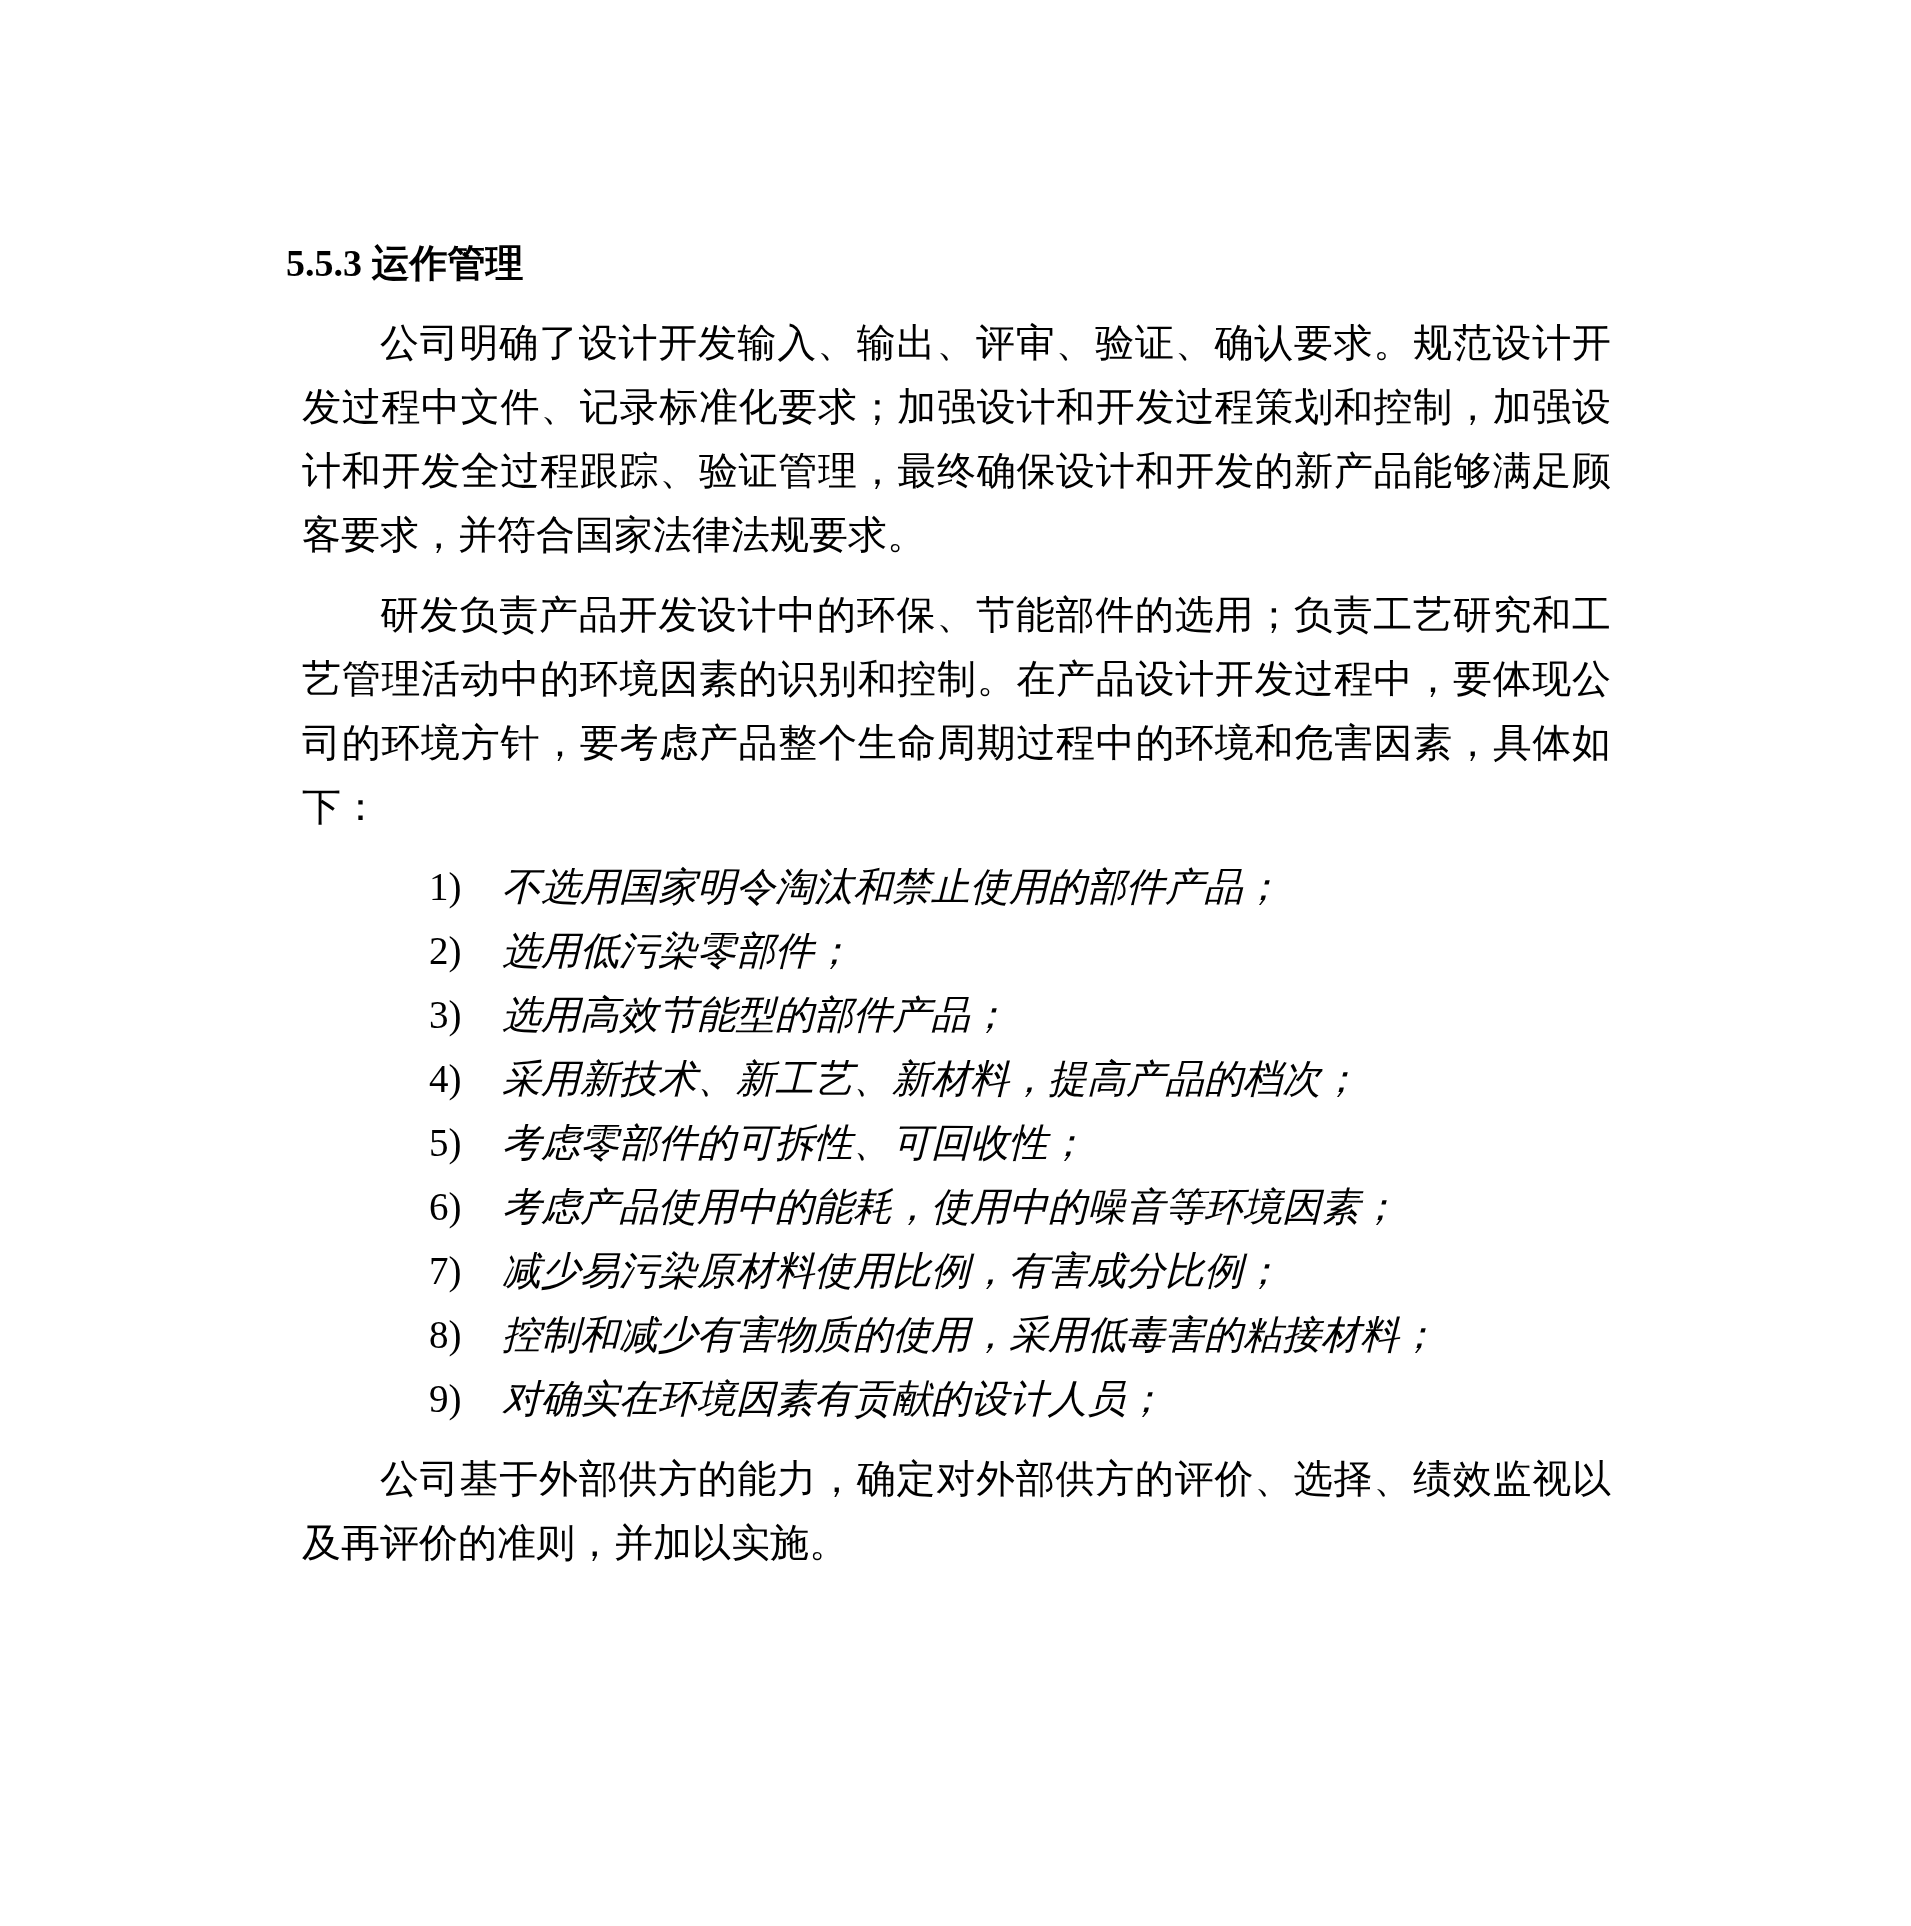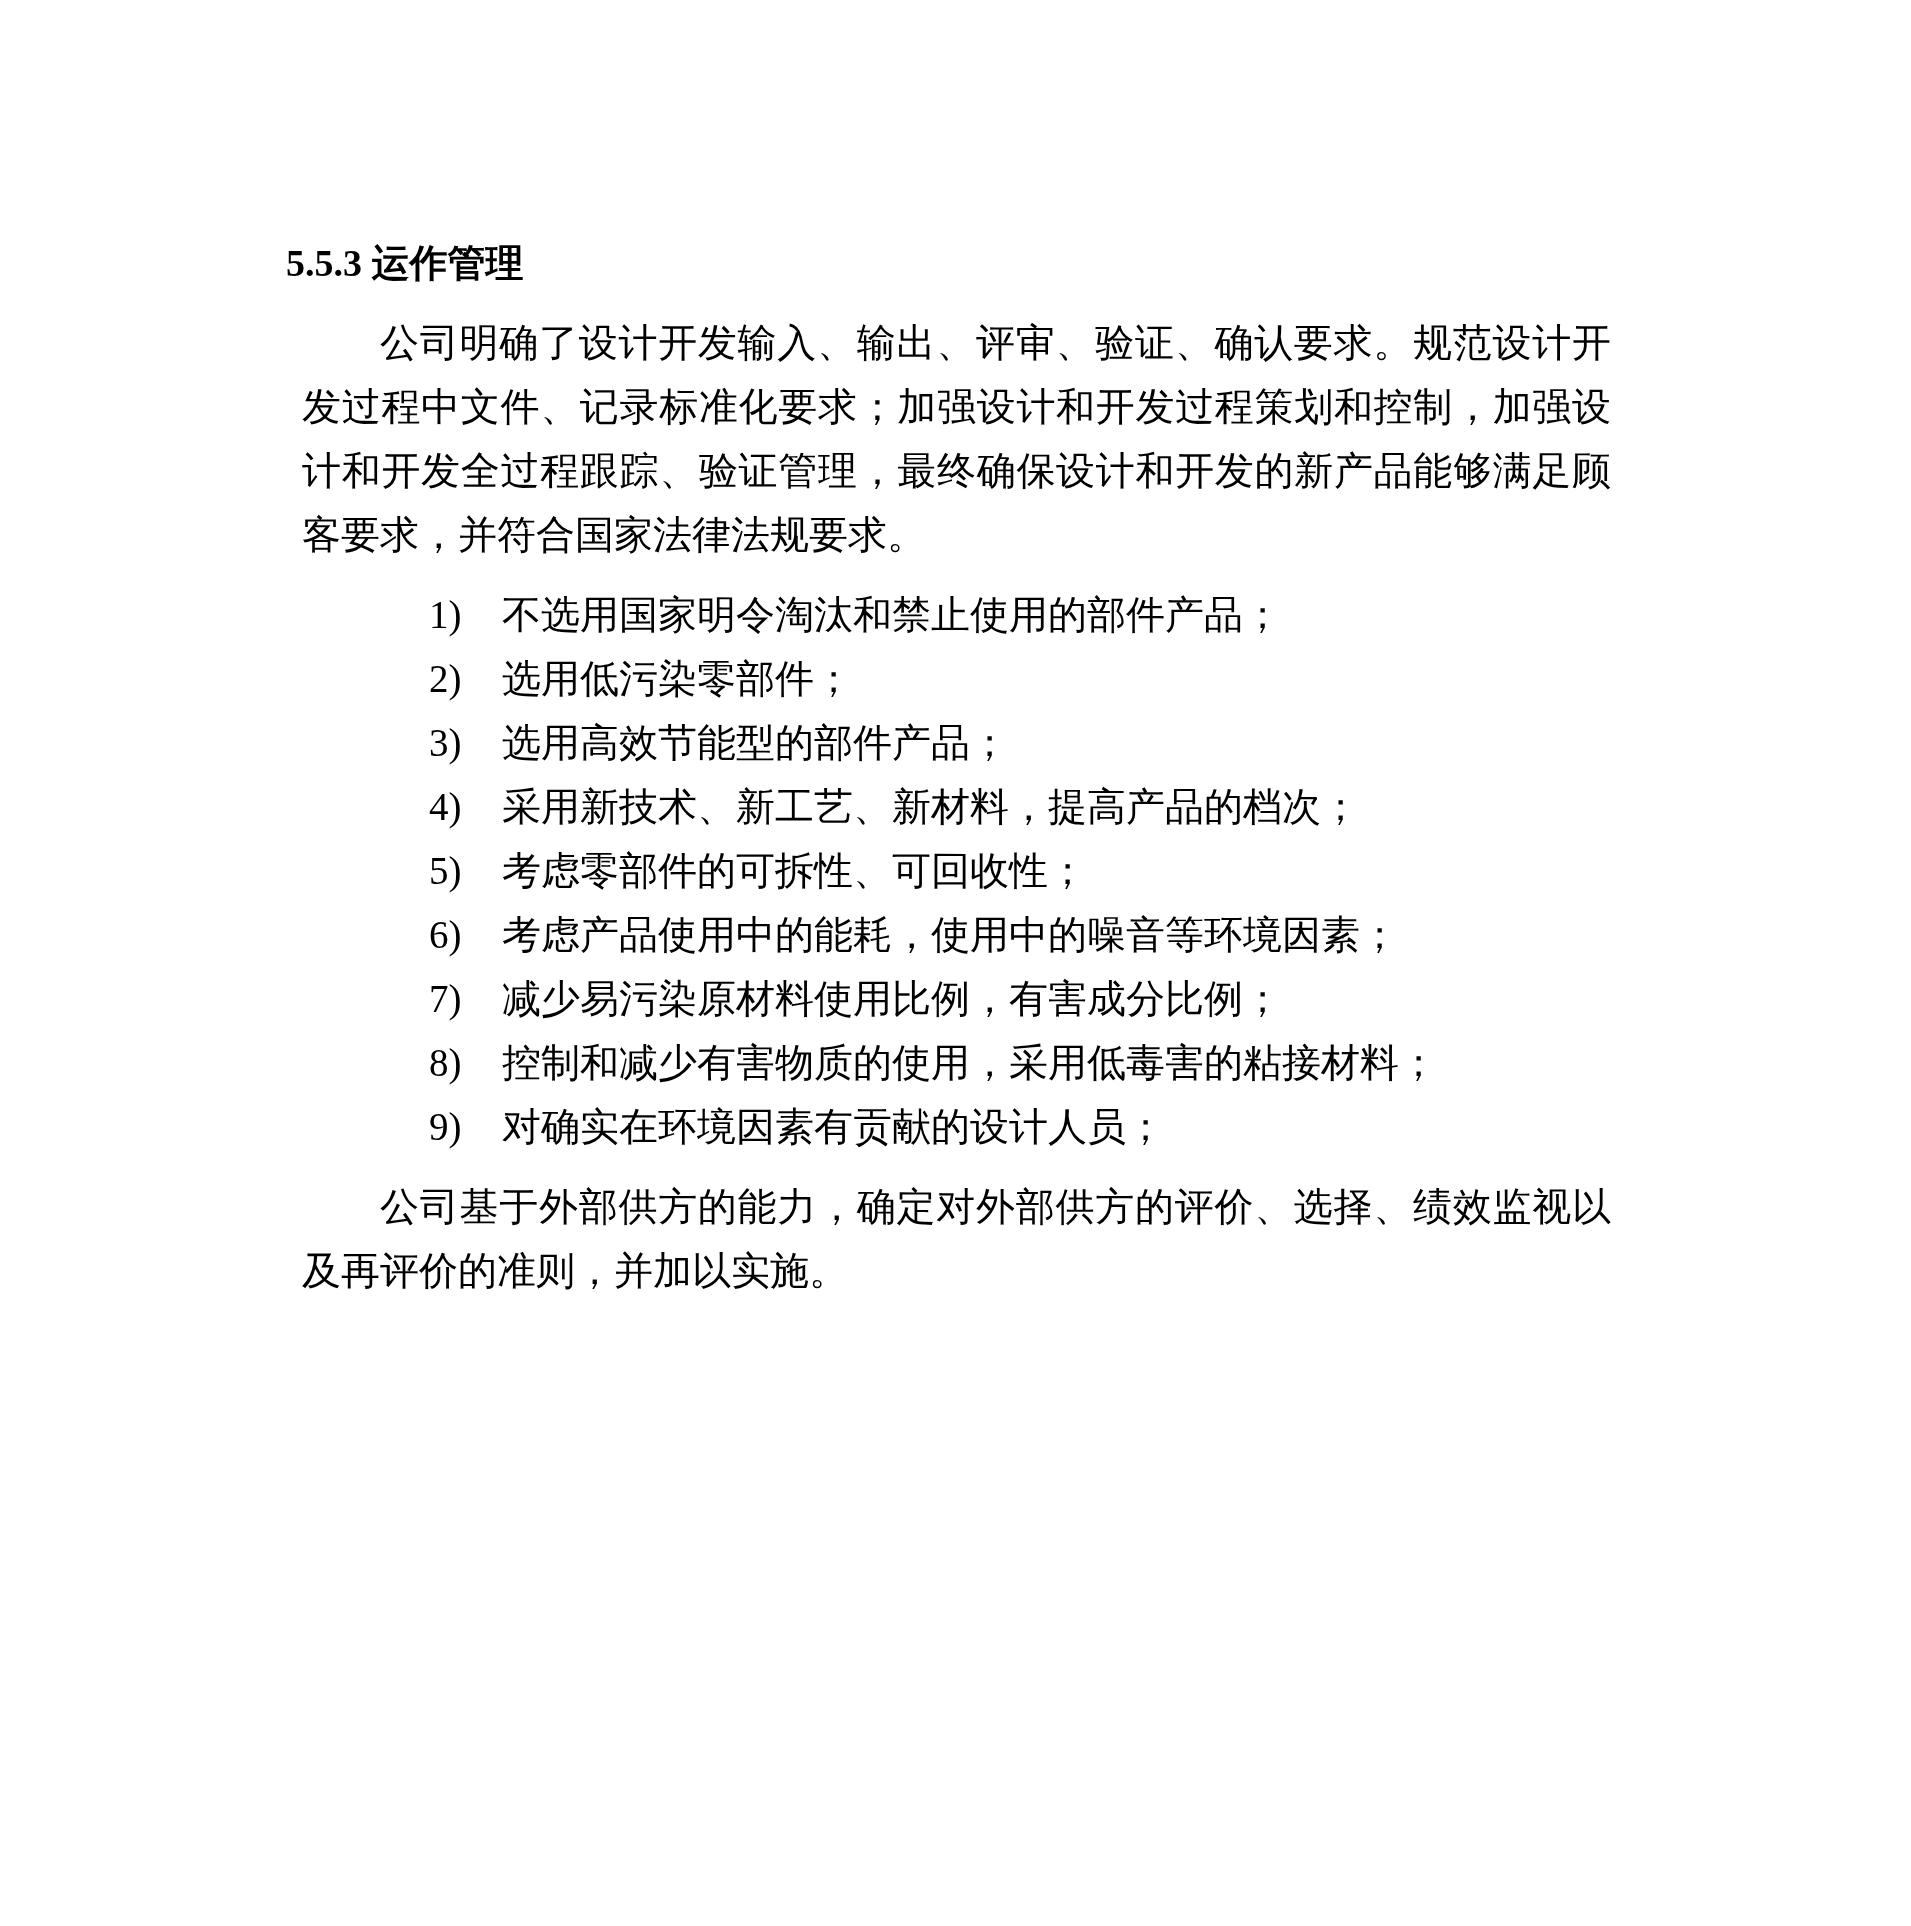--- a/index.html
+++ b/index.html
@@ -38,31 +38,32 @@
     text-align: justify;
     text-indent: 2em;
   }
   .num-item {
     display: flex;
     font-size: 39px;
     line-height: 64px;
     margin-left: 143px;
   }
   .num-marker { flex: 0 0 73px; }
-  .num-text { flex: 1 1 auto; }
+  .num-text { flex: 1 1 auto; font-style: italic; }
 </style>
 </head>
 <body>
 
 <div class="page">
   <div class="content">
 
     <h1 class="heading">5.5.3 运作管理</h1>
 
     <p class="para">公司明确了设计开发输入、输出、评审、验证、确认要求。规范设计开发过程中文件、记录标准化要求；加强设计和开发过程策划和控制，加强设计和开发全过程跟踪、验证管理，最终确保设计和开发的新产品能够满足顾客要求，并符合国家法律法规要求。</p>
+    <p class="para">研发负责产品开发设计中的环保、节能部件的选用；负责工艺研究和工艺管理活动中的环境因素的识别和控制。在产品设计开发过程中，要体现公司的环境方针，要考虑产品整个生命周期过程中的环境和危害因素，具体如下：</p>
 
     <div>
       <div class="num-item">
         <span class="num-marker">1)</span>
         <span class="num-text">不选用国家明令淘汰和禁止使用的部件产品；</span>
       </div>
       <div class="num-item">
         <span class="num-marker">2)</span>
         <span class="num-text">选用低污染零部件；</span>
       </div>

